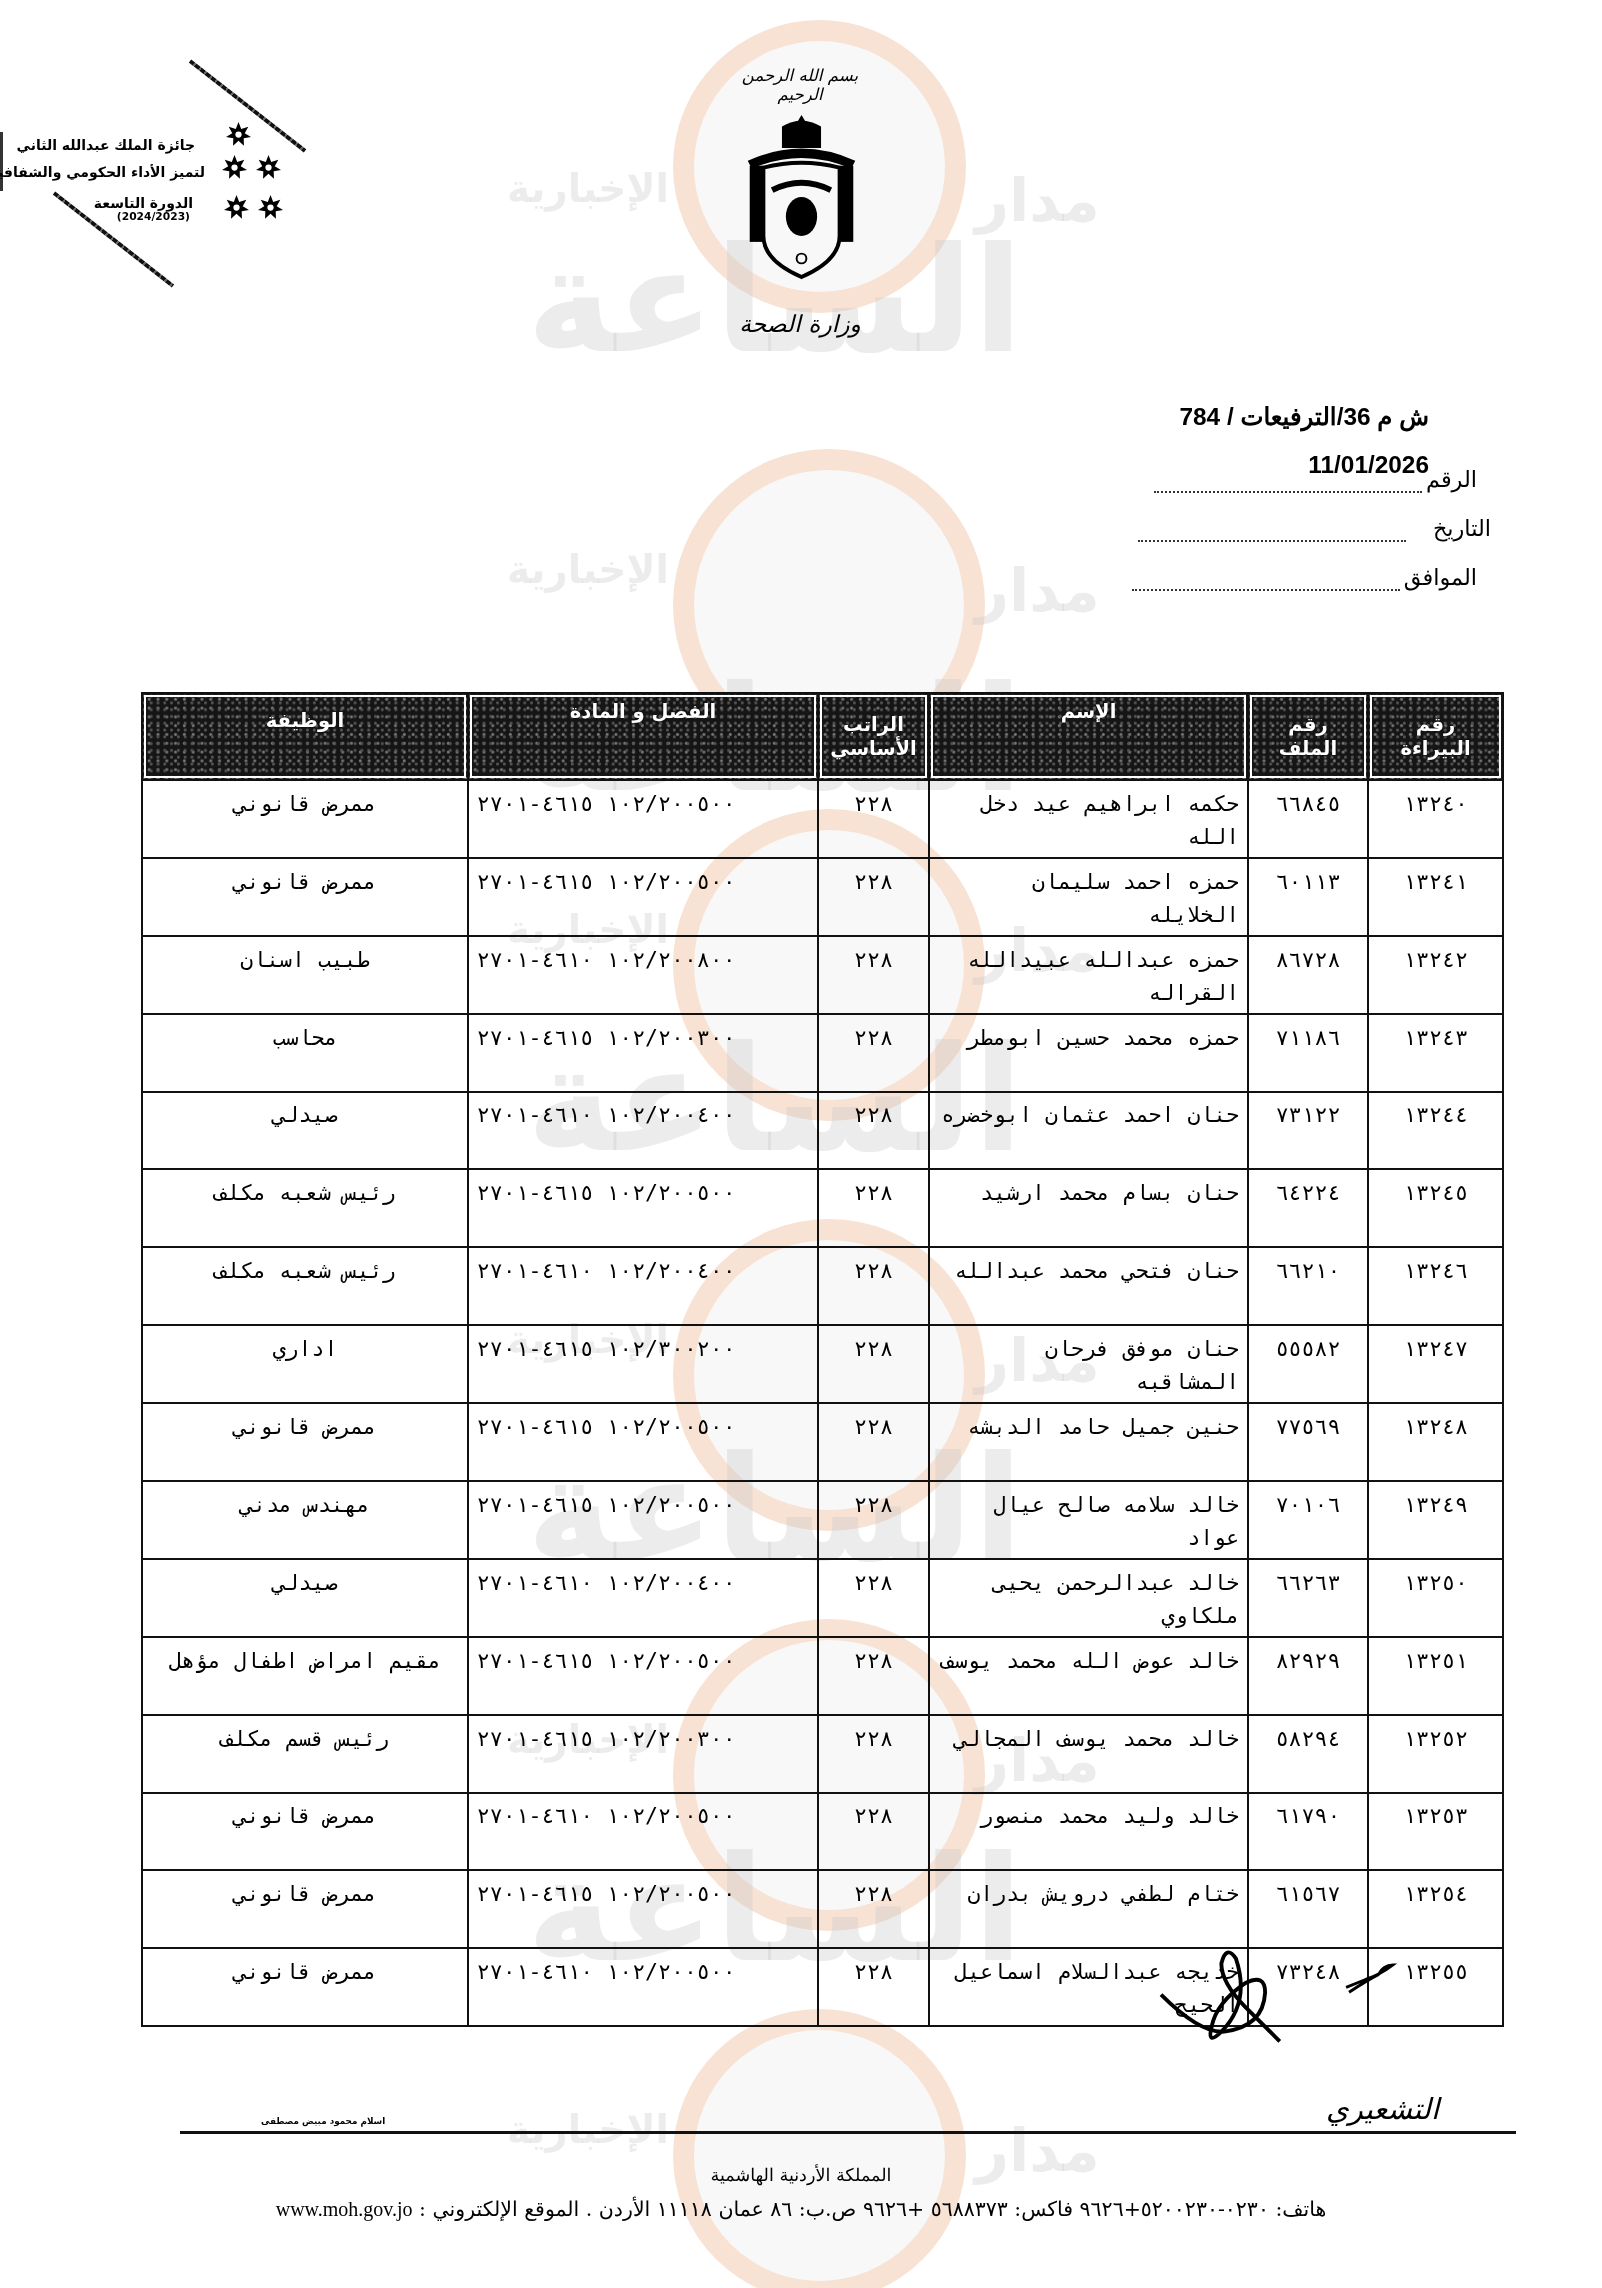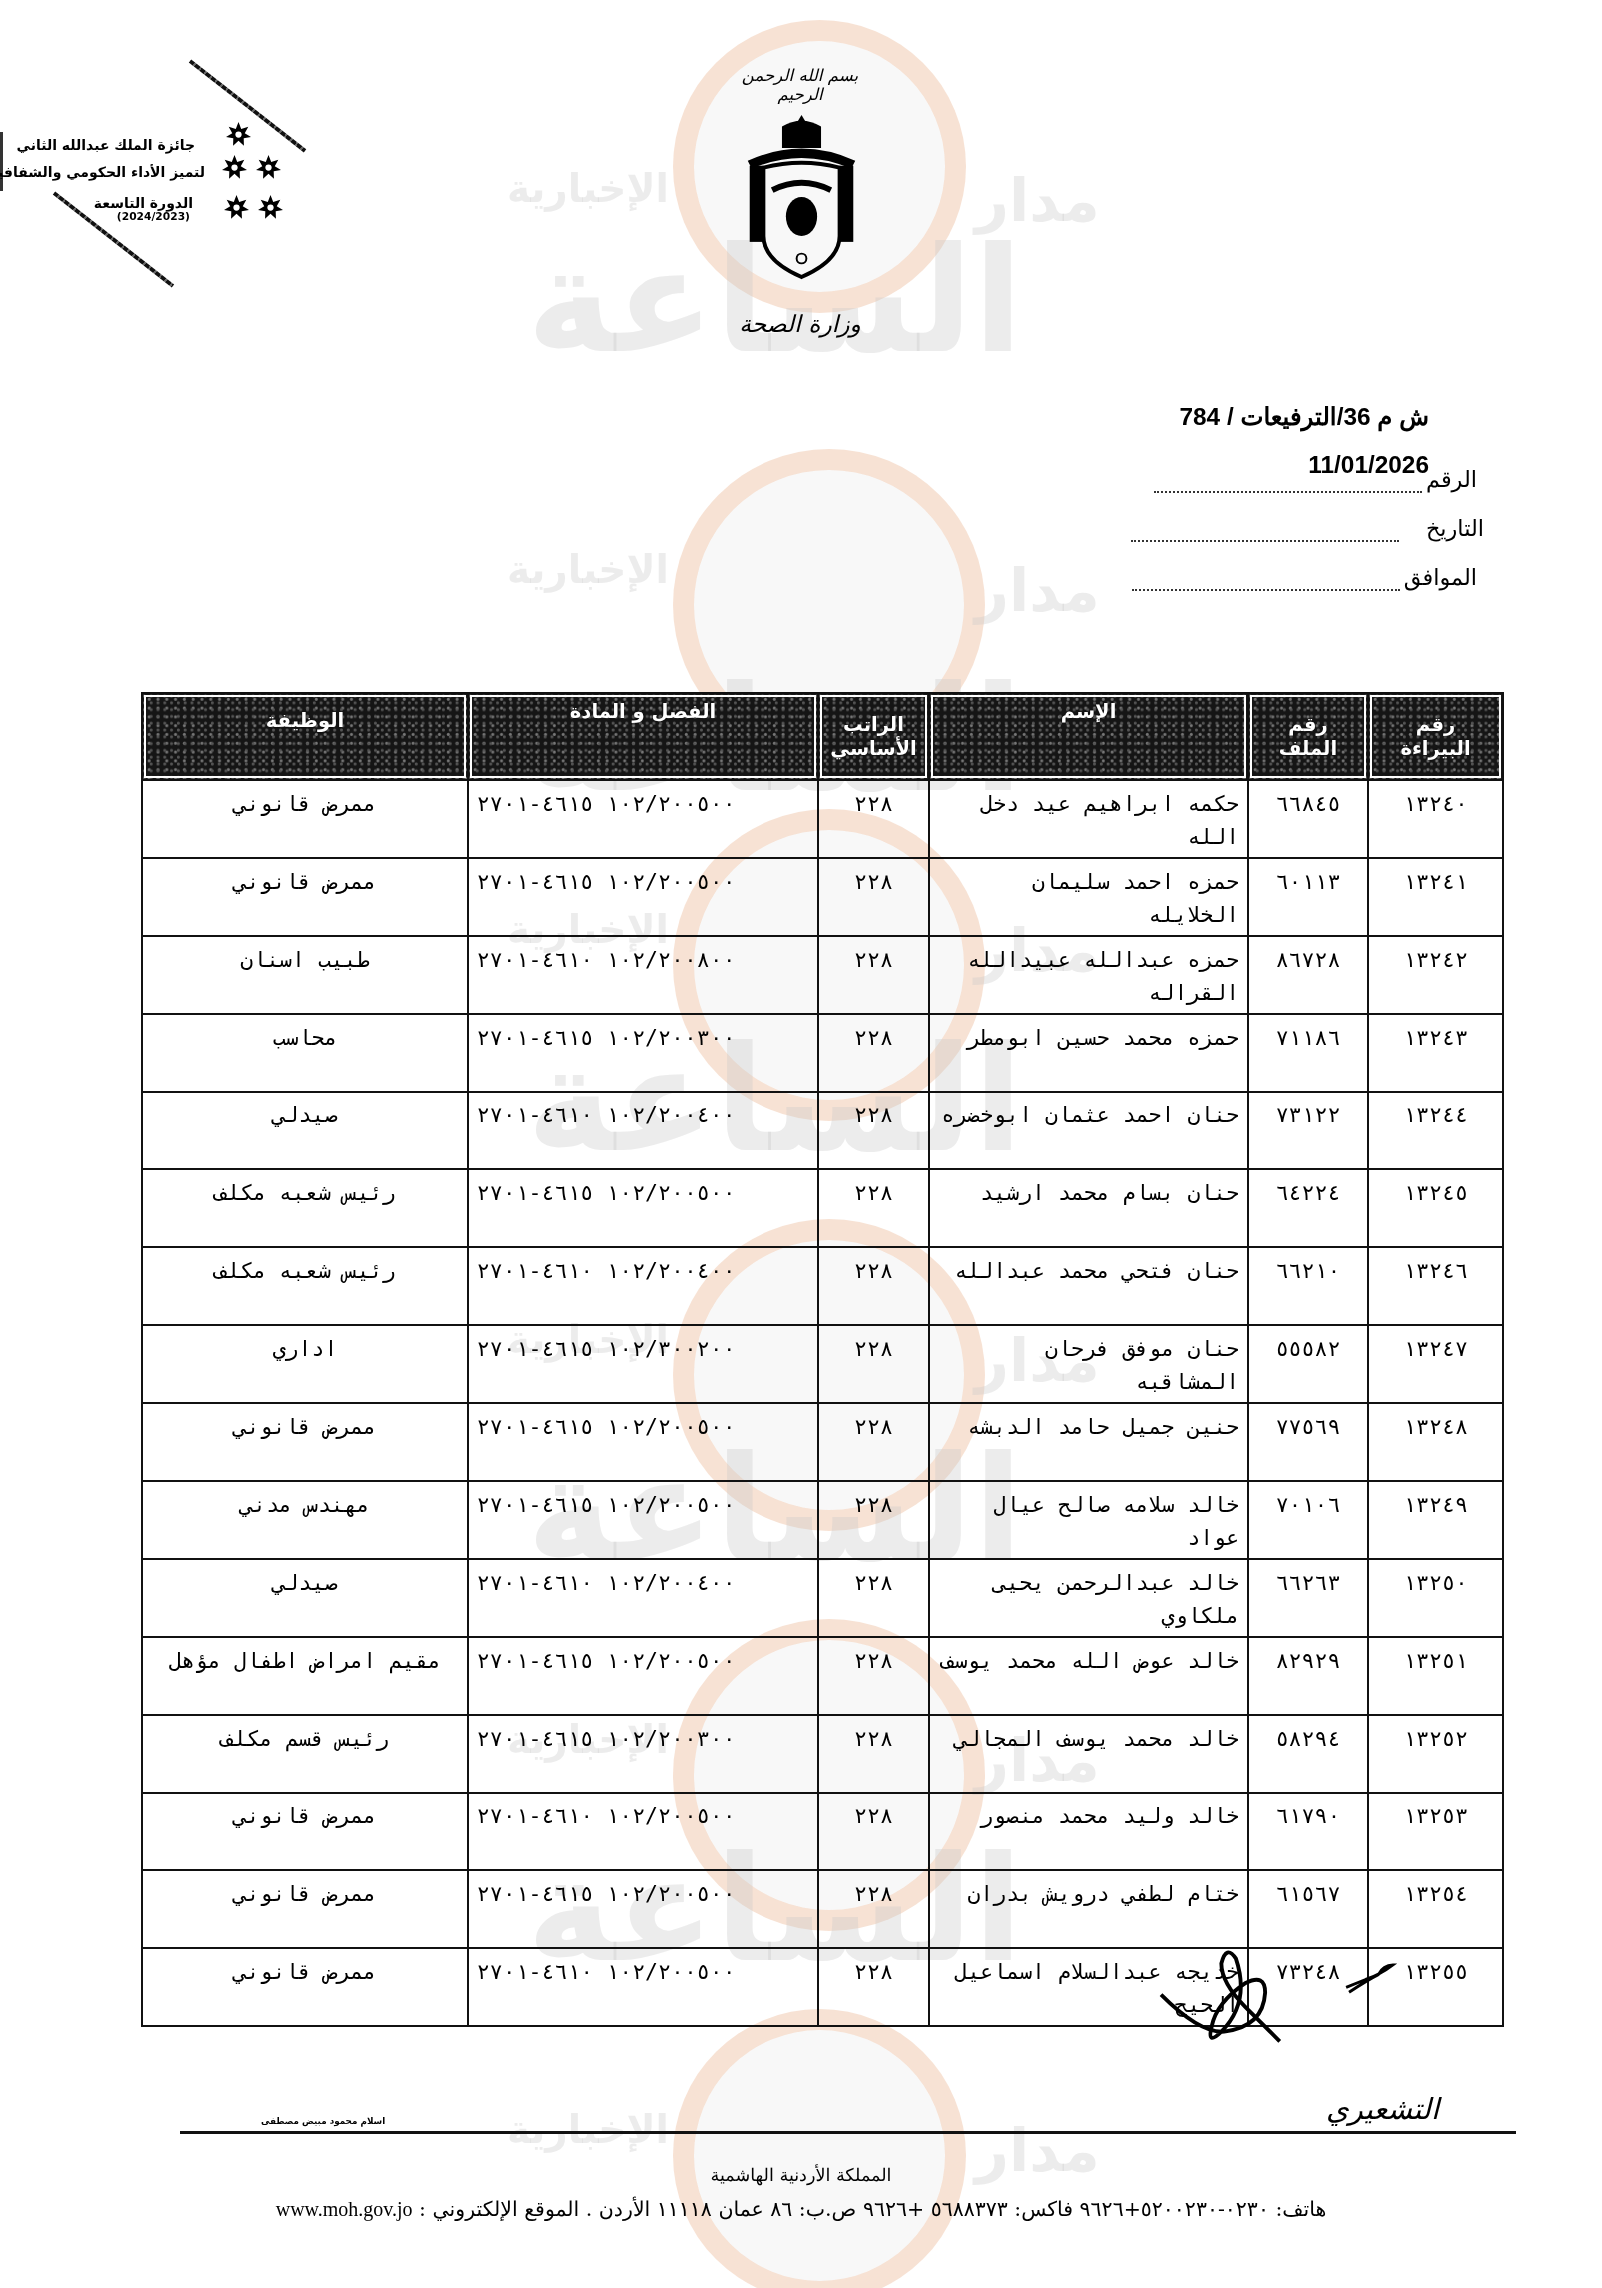--- a/index.html
+++ b/index.html
@@ -143,21 +143,21 @@
   <circle cx="65" cy="155" r="5" fill="none" stroke="#000" stroke-width="2"></circle>
 </svg>
 <div class="abs ministry">وزارة الصحة</div>
 
 <div class="abs ref" style="right:173px;top:402px;">ش م 36/الترفيعات / 784</div>
 <div class="abs ref" style="right:173px;top:451px;">11/01/2026</div>
 <div class="abs meta-row" style="right:125px;top:466px;align-items:flex-end;">
   <span>الرقم</span>
   <span class="dots"></span>
 </div>
-<div class="abs meta-row" style="right:118px;top:515px;gap:23px;">
+<div class="abs meta-row" style="right:111px;top:515px;gap:23px;">
   <span>التاريخ</span>
   <span class="dots"></span>
 </div>
 <div class="abs meta-row" style="right:125px;top:564px;">
   <span>الموافق</span>
   <span class="dots"></span>
 </div>
 
 <table class="grid">
   <colgroup>

